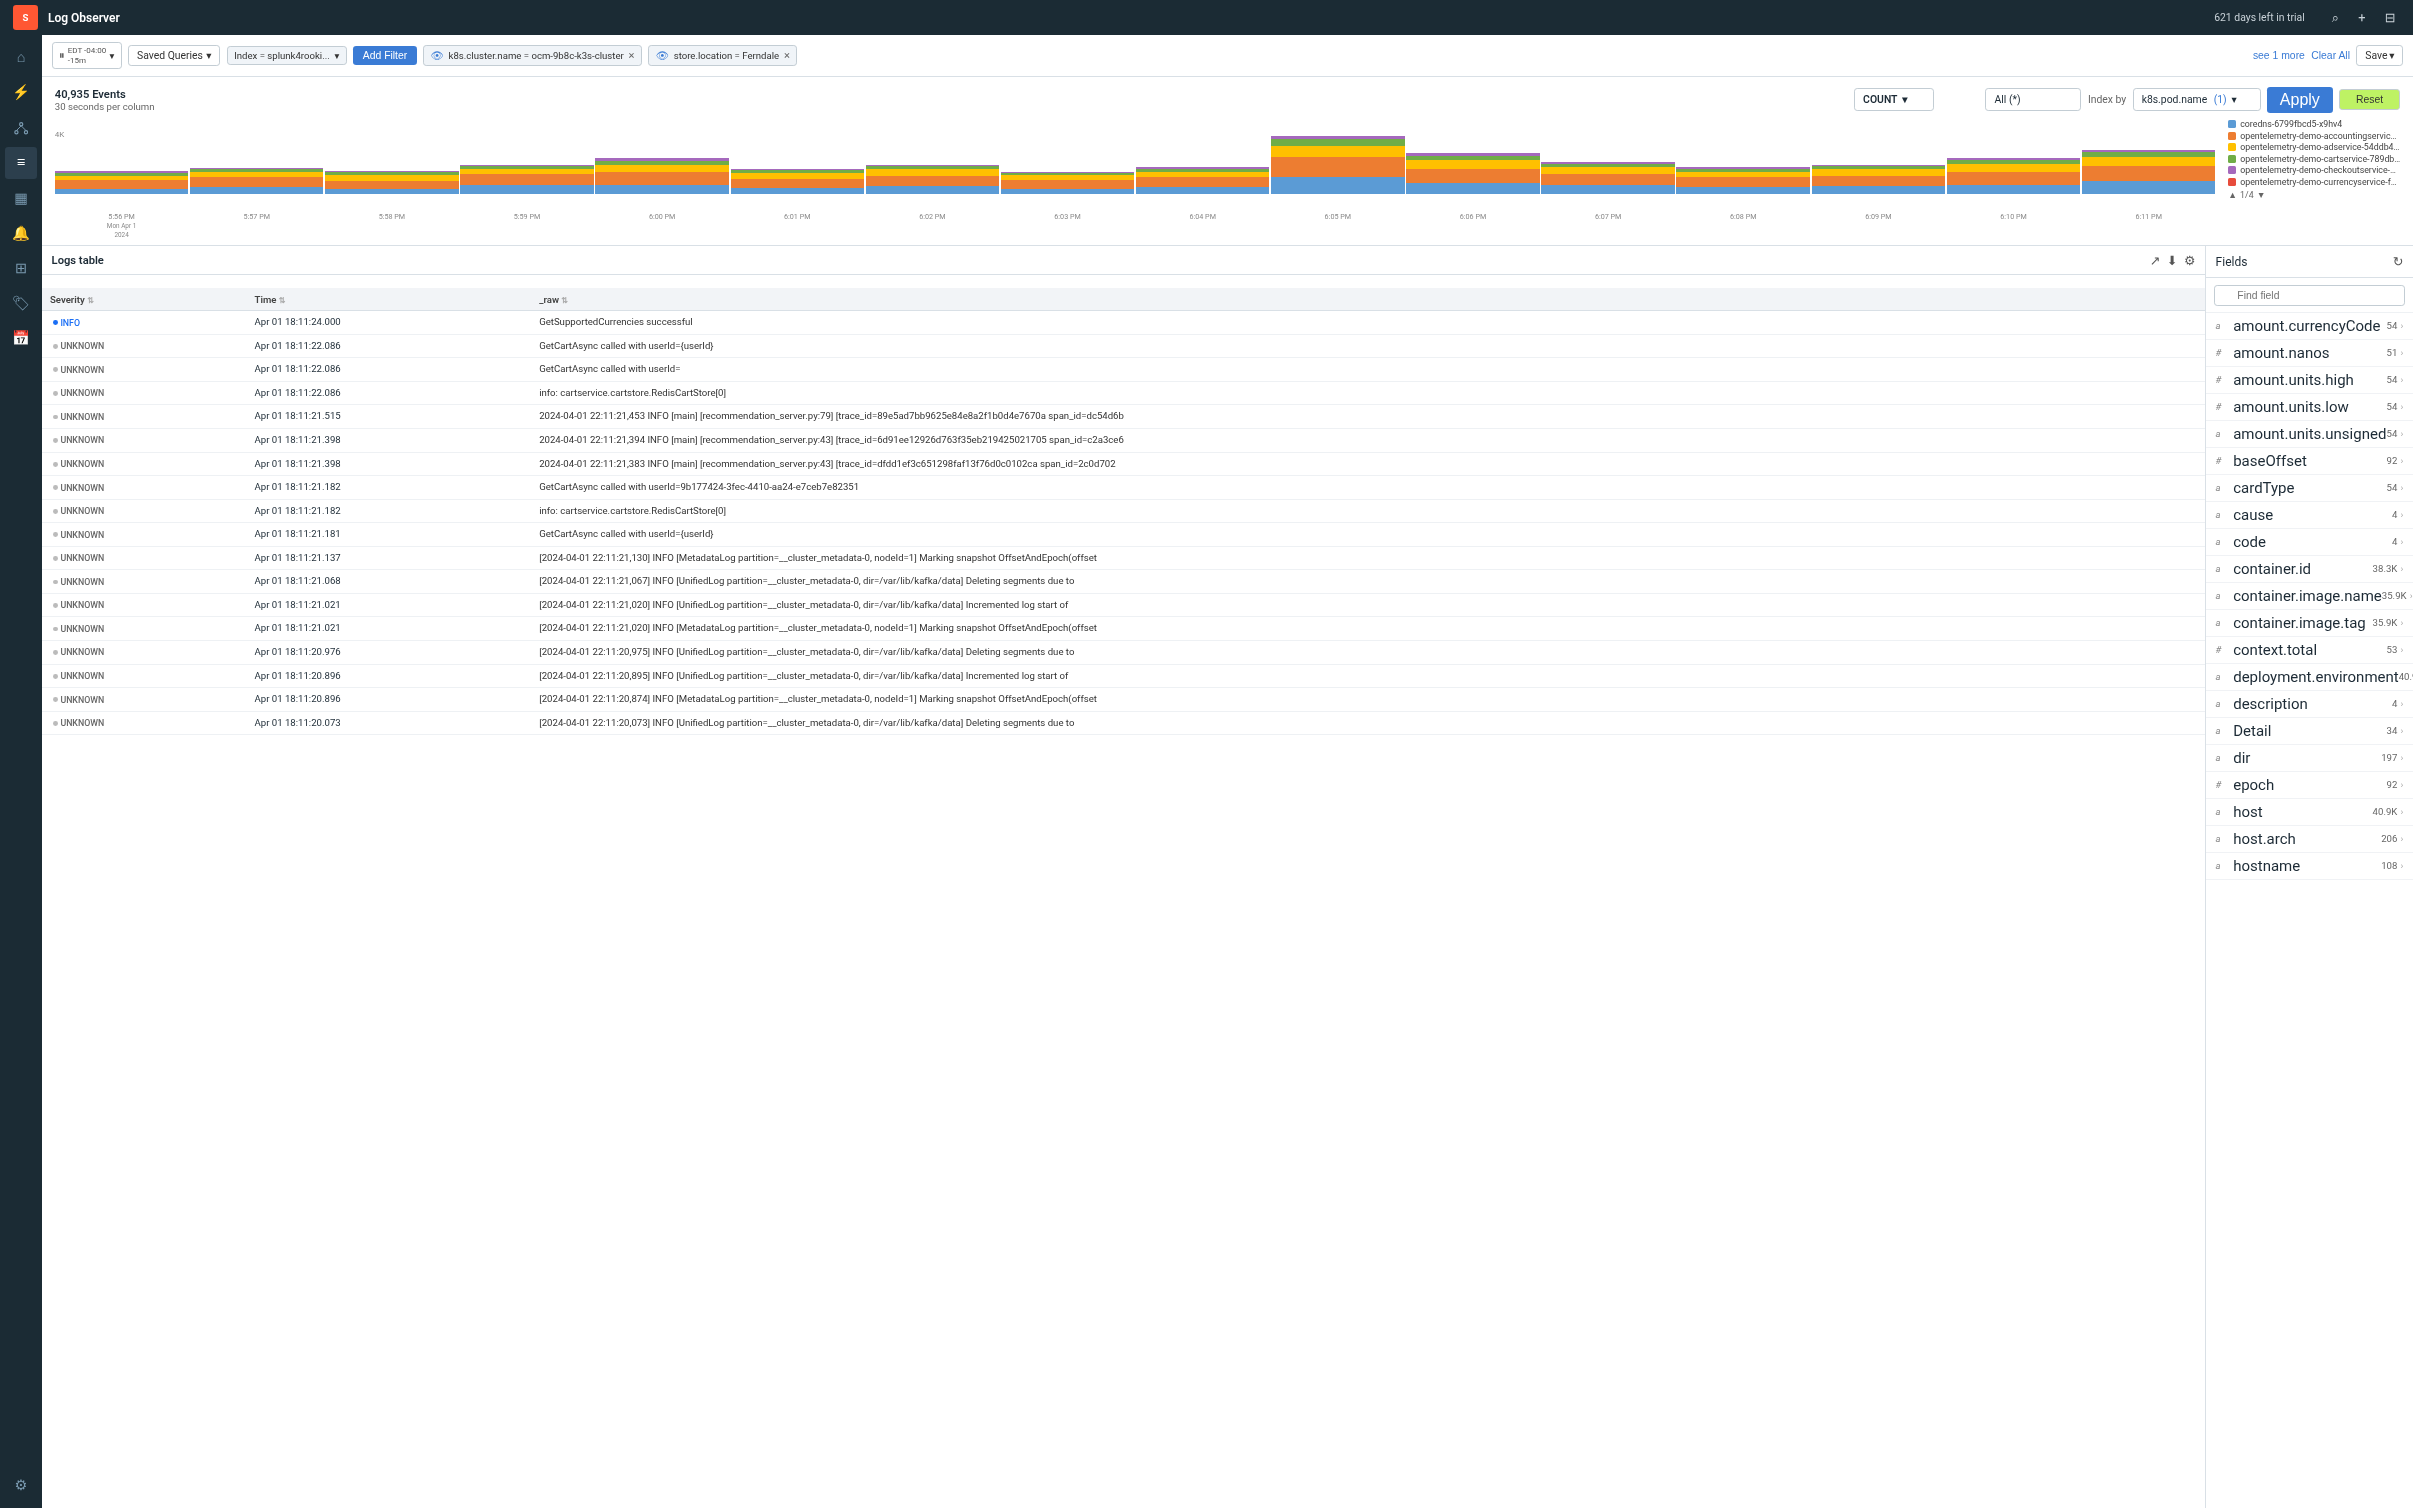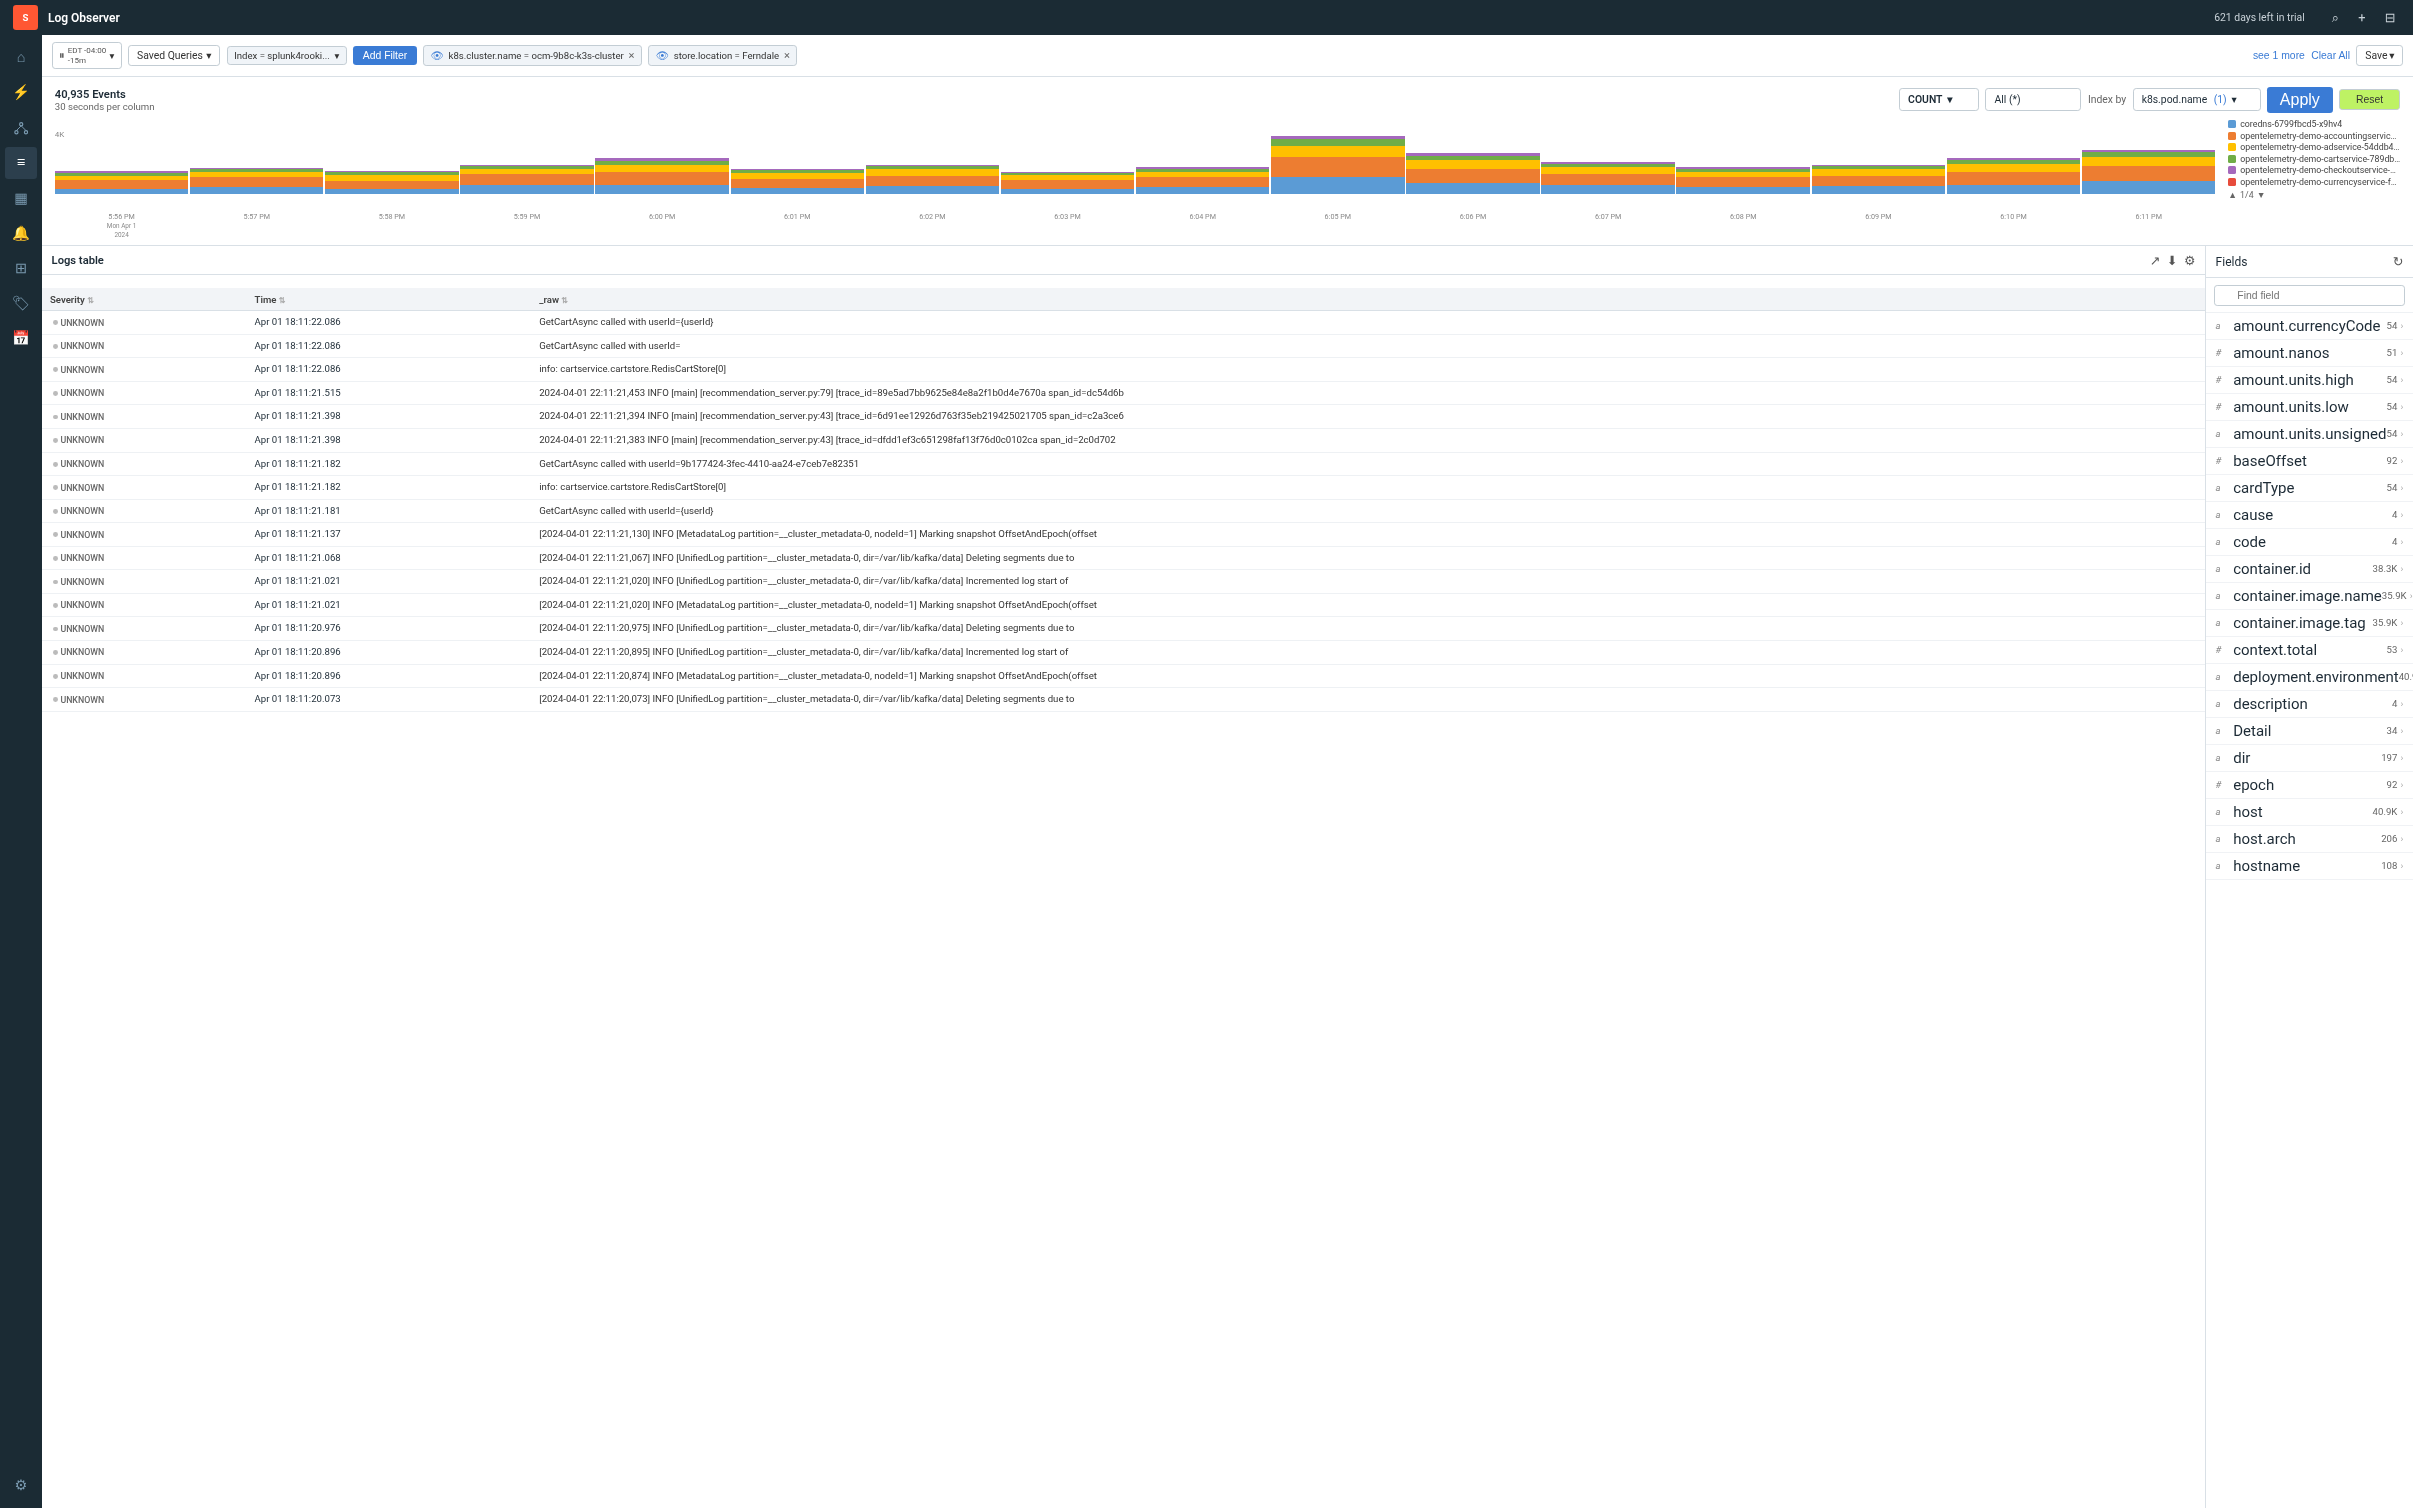--- a/index.html
+++ b/index.html
@@ -117,21 +117,21 @@
     .chart-toolbar-right { margin-left: auto; display: flex; align-items: center; gap: 6.4px; }
     .count-select {
       display: flex; align-items: center; gap: 4.8px;
       border: 0.8px solid #c3cdd4; border-radius: 3.2px;
       padding: 4px 8px; background: #fff; cursor: pointer;
       font-size: 10.4px; font-weight: 600; color: #1d2b36; min-width: 80px;
     }
     .all-select {
       border: 0.8px solid #c3cdd4; border-radius: 3.2px;
       padding: 4px 8px; background: #fff; cursor: pointer;
-      font-size: 10.4px; color: #1d2b36; min-width: 96px;
+      font-size: 10.4px; color: #1d2b36; min-width: 96px; margin-left: 45px;
     }
     .group-by-label { font-size: 10.4px; color: #666; }
     .group-by-select {
       display: flex; align-items: center; gap: 4.8px;
       border: 0.8px solid #c3cdd4; border-radius: 3.2px;
       padding: 4px 8px; background: #fff; cursor: pointer;
       font-size: 10.4px; color: #1d2b36; min-width: 128px;
     }
     .apply-btn {
       background: #3a7bd5; color: #fff; border: none;
@@ -571,20 +571,32 @@
         <div class="table-scroll">
           <table>
             <thead>
               <tr>
                 <th>Severity <span class="sort-icon">⇅</span></th>
                 <th>Time <span class="sort-icon">⇅</span></th>
                 <th>_raw <span class="sort-icon">⇅</span></th>
               </tr>
             </thead>
             <tbody id="table-body">
+            <tr>
+    <td>
+      <span class="severity-badge severity-info">
+        <span class="severity-dot dot-info"></span>
+        INFO
+      </span>
+    </td>
+    <td style="white-space:nowrap;">Apr 01 18:11:24.000</td>
+    <td>
+                    <span class="raw-text">GetSupportedCurrencies successful</span>
+                  </td>
+  </tr>
                 <tr>
     <td>
       <span class="severity-badge severity-unknown">
         <span class="severity-dot dot-unknown"></span>
         UNKNOWN
       </span>
     </td>
     <td style="white-space:nowrap;">Apr 01 18:11:22.086</td>
     <td>
                     <span class="raw-text">GetCartAsync called with userId={userId}</span>

